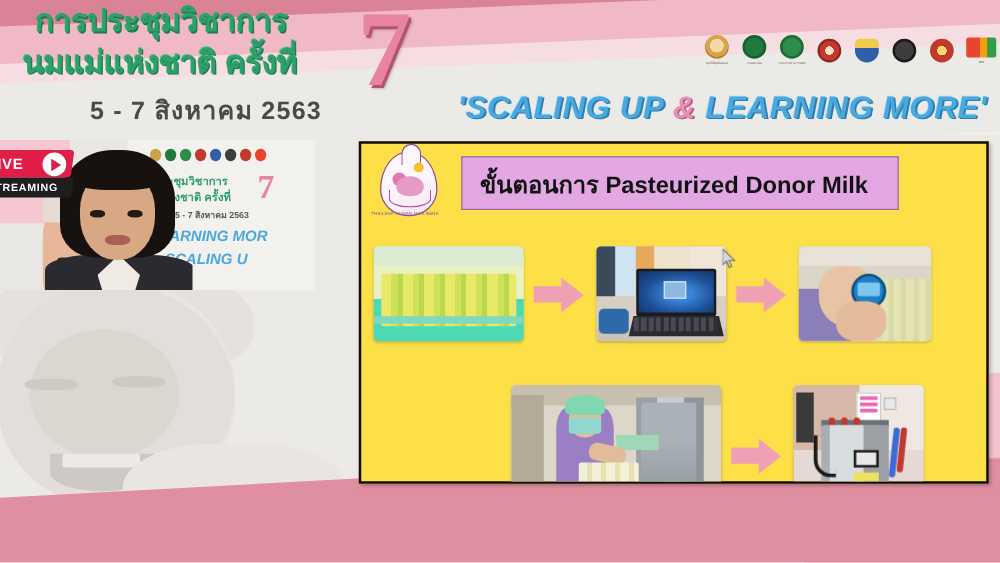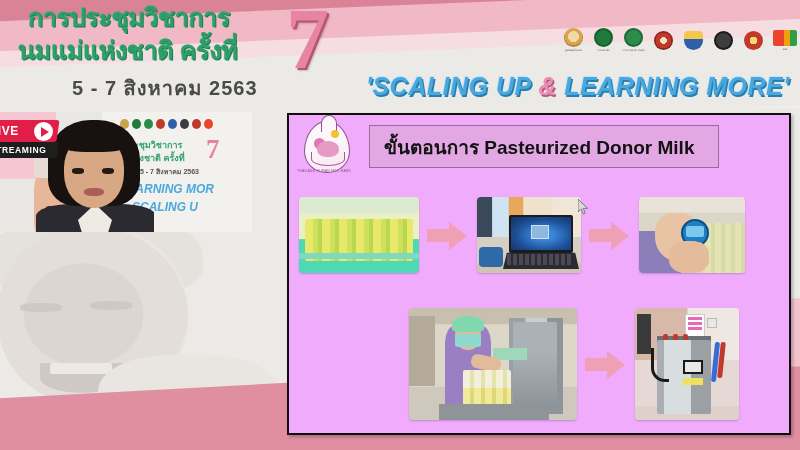--- a/index.html
+++ b/index.html
@@ -142,22 +142,22 @@
     display:flex; align-items:center; padding-left:4px; }
   .lb-bot span { color:#fff; font-size:8.5px; font-weight:bold; letter-spacing:0.6px; transform:skewX(8deg); }
 
   .speaker-name {
     position:absolute; left:40px; top:236px; font-size:13px; color:#1a1a1a;
     font-weight:normal; white-space:nowrap;
   }
 
   
   .slide {
-    position:absolute; left:287px; top:113px; width:504px; height:322px;
-    background:#f0abfc; border:2.5px solid #120d0d;
+    position:absolute; left:287px; top:113px; width:504px; height:274px;
+    background:#fde047; border:2.5px solid #120d0d;
     box-shadow:2px 2px 3px rgba(0,0,0,.25);
     overflow:hidden;
   }
   .slide-logo { position:absolute; left:9px; top:4px; width:58px; height:58px; }
   .drop { position:absolute; left:6px; top:2px; width:46px; height:52px;
     background:linear-gradient(160deg,#fdf6fb 0 45%, #f6e6f2 100%);
     border:1.6px solid #8e4f93; border-radius:50% 50% 50% 50%/60% 60% 42% 42%;
     transform:rotate(0deg); }
   .drop::before { content:""; position:absolute; left:16px; top:-7px; width:14px; height:16px;
     background:#fdf6fb; border:1.6px solid #8e4f93; border-bottom:none; border-radius:50% 50% 0 0; }

